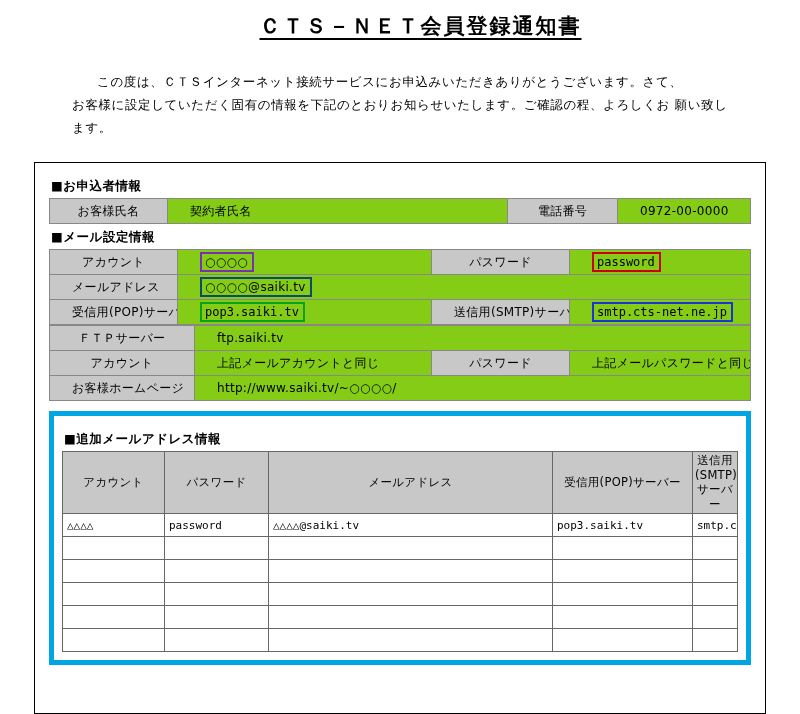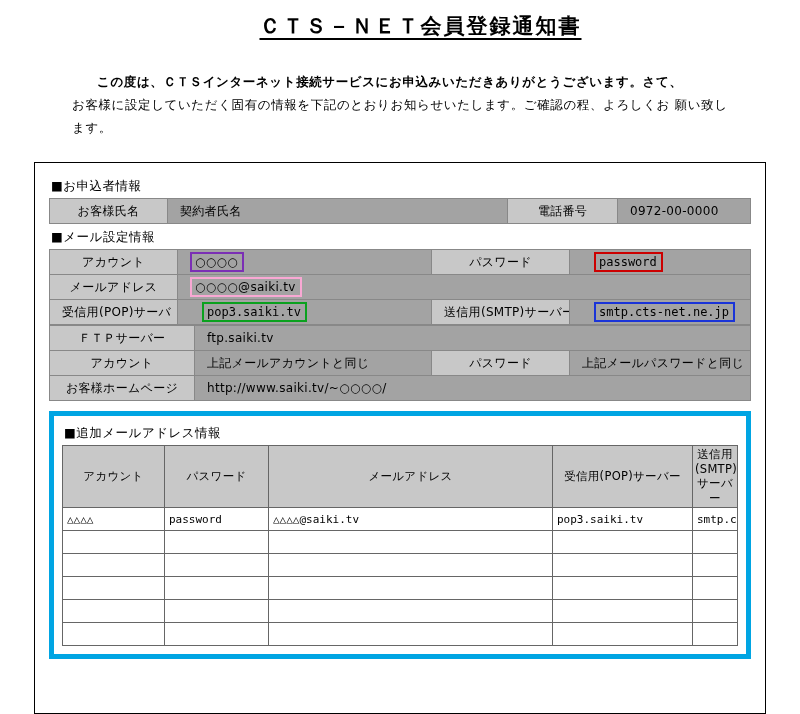--- a/index.html
+++ b/index.html
@@ -34,88 +34,86 @@
   }
   .intro {
     margin: 30px 60px 0 72px;
     font-size: 12.5px;
     line-height: 1.85;
     letter-spacing: 0.6px;
   }
   .intro .indent {
     display: block;
     text-indent: 2em;
-    font-weight: bold;
   }
   .main-frame {
     position: absolute;
     left: 34px;
     top: 150px;
     width: 732px;
     height: 552px;
     border: 1px solid #000;
     box-sizing: border-box;
     padding: 10px 14px 8px 14px;
   }
   .section-head {
     font-size: 12.5px;
-    font-weight: normal;
+    font-weight: bold;
     margin: 5px 0 3px 2px;
     letter-spacing: 0.5px;
   }
   table.grid {
     border-collapse: collapse;
     width: 100%;
     table-layout: fixed;
   }
   table.grid td {
     border: 1px solid #888;
     height: 22px;
     font-size: 12px;
-    padding: 1px 12px;
+    padding: 1px 22px;
     vertical-align: middle;
     font-family: "DejaVu Sans", "Liberation Sans", sans-serif;
     letter-spacing: 0.3px;
     overflow: hidden;
     white-space: nowrap;
   }
   td.lbl {
     background: #c8c8c8;
     text-align: center;
     letter-spacing: 1px;
   }
   td.val {
-    background: #a3a3a3;
+    background: #84cc16;
     text-align: left;
   }
   .mono {
     font-family: "DejaVu Sans Mono", "Liberation Mono", monospace;
     font-size: 12px;
     letter-spacing: 0;
-    margin-left: 12px;
   }
   
   .hl {
     display: inline-block;
     padding: 1px 4px 1px 3px;
     box-sizing: border-box;
   }
   .hl-purple { border: 2px solid #7b2fb5; }
   .hl-red    { border: 2px solid #cc0000; }
-  .hl-orange { border: 2px solid #f9a8d4; }
+  .hl-orange { border: 2px solid #0c4a6e; }
   .hl-green  { border: 2px solid #0aa11e; }
   .hl-blue   { border: 2px solid #1a34d8; }
 
   .addbox {
     border: 5px solid #00a5e3;
     margin-top: 10px;
     padding: 5px 8px 8px 8px;
     box-sizing: border-box;
   }
-  .addbox .section-head { margin-top: 4px; }
+  .addbox .section-head { margin-top: 10px; }
 
   table.addtable {
     border-collapse: collapse;
     width: 100%;
     table-layout: fixed;
   }
   table.addtable th {
     border: 1px solid #666;
     background: #c8c8c8;
     font-size: 11.5px;

